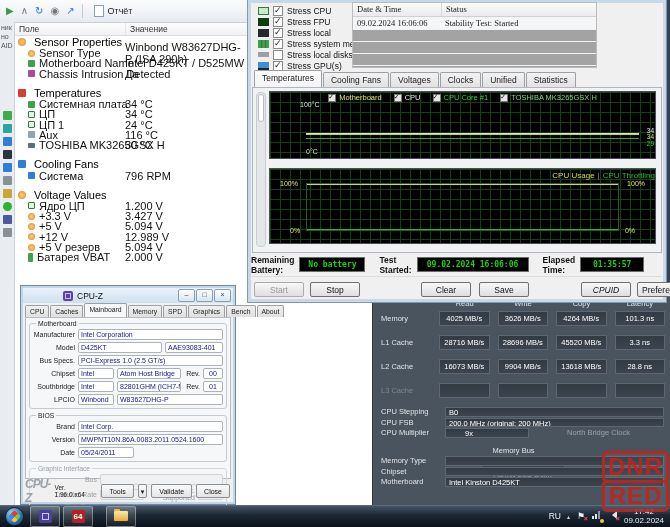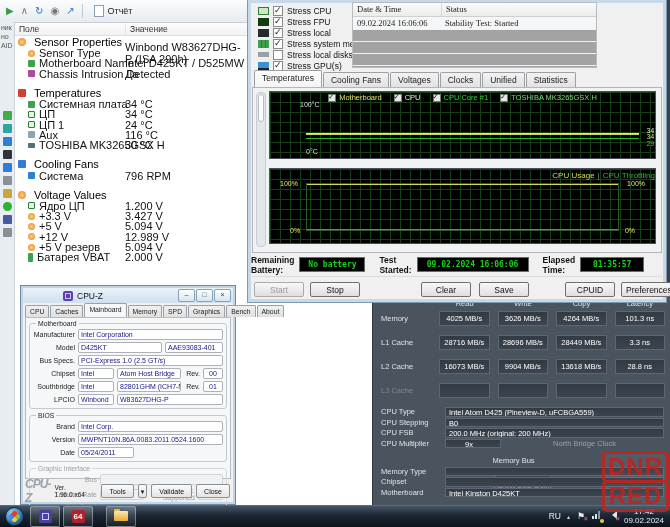--- a/index.html
+++ b/index.html
@@ -112,21 +112,21 @@
   .lcd{background:#000;color:#17d317;font-family:"DejaVu Sans Mono",monospace;font-weight:bold;font-size:8px;
        text-align:center;padding:2px 3px;border:1px solid #6a6a6a;margin:0 14px 0 5px;white-space:nowrap;}
   .lcd-batt{min-width:58px;}.lcd-start{min-width:104px;}.lcd-elap{min-width:56px;}
   .btn-row{position:absolute;left:4px;right:4px;bottom:5px;height:20px;border-top:1px solid #dcdcdc;
            display:flex;align-items:flex-end;}
   .sbtn{height:15px;min-width:50px;font-size:8.5px;border:1px solid #707070;border-radius:2px;
         background:linear-gradient(#f8f8f8,#dfdfdf);color:#111;text-align:center;line-height:14px;box-sizing:border-box;padding:0 4px;}
   .sbtn[data-disabled="true"]{color:#9a9a9a;border-color:#ababab;}
   .sbtn:nth-child(1){margin-left:2px;}.sbtn:nth-child(2){margin-left:6px;}
   .sbtn:nth-child(3){margin-left:61px;}.sbtn:nth-child(4){margin-left:8px;}
-  .sbtn:nth-child(5){margin-left:36px;}.sbtn:nth-child(6){margin-left:6px;}
+  .sbtn:nth-child(5){margin-left:52px;font-style:italic;}.sbtn:nth-child(6){margin-left:6px;}
   .sbtn:nth-child(7){margin-left:auto;margin-right:2px;}
 
   
   .cpuz-win{position:absolute;left:20px;top:285px;width:216px;height:220px;z-index:40;background:#f0f0f0;
             border:1px solid #6e8aa3;box-shadow:inset 0 0 0 2px #c3d5e5;box-sizing:border-box;}
   .cpuz-title{position:absolute;left:2px;right:2px;top:2px;height:15px;display:flex;align-items:center;
               background:linear-gradient(#e9f2fa,#cfe0ef);font-size:8.5px;color:#111;padding-left:40px;}
   .cpuz-ico{width:10px;height:10px;background:#5a3fae;border-radius:2px;margin-right:4px;position:relative;}
   .cpuz-ico::before{content:"";position:absolute;inset:2px;border:1px solid #cfc3f0;}
   .wbtns{margin-left:auto;display:flex;gap:1px;padding-right:2px;}
@@ -174,21 +174,21 @@
   .brow[data-disabled="true"] .blabel{color:#7e8792;}
   .bbox{flex:1;height:13px;background:linear-gradient(#323a43,#3c454f);border:1px solid #5d6773;
         text-align:center;line-height:13px;color:#fff;white-space:nowrap;overflow:hidden;}
   .cpu-list{margin-top:7px;}
   .crow{display:flex;align-items:center;gap:4px;margin:0 7px 1px 8px;height:9.5px;}
   .crow[data-gap="true"]{margin-top:8px;flex-direction:column;}
   .clabel{width:60px;flex-shrink:0;color:#dfe3e7;}
   .cbox{height:9.5px;background:linear-gradient(#323a43,#3c454f);border:1px solid #5d6773;
         line-height:9px;padding:0 3px;color:#fff;white-space:nowrap;overflow:hidden;box-sizing:border-box;}
   .cbox[data-w="full"]{flex:1;}
-  .cbox[data-w="short"]{width:56px;flex:none;padding-left:19px;}
+  .cbox[data-w="short"]{width:84px;flex:none;padding-left:19px;}
   .cextra{flex:1;text-align:center;color:#9aa2ac;}
   .cextra:empty{display:none;}
 
   
   .wm{position:absolute;right:1px;bottom:15px;z-index:70;opacity:.88;}
   .wm-line{border:3px solid #c5231d;border-radius:5px;color:#c5231d;font-weight:bold;font-size:24px;
            line-height:26px;padding:0 3px;letter-spacing:1px;margin-top:-3px;text-align:center;
            background:rgba(255,255,255,0.05);}
 
   
@@ -608,42 +608,38 @@
     <span class="blabel">Memory</span>
       <span class="bbox">4025 MB/s</span>
       <span class="bbox">3626 MB/s</span>
       <span class="bbox">4264 MB/s</span>
       <span class="bbox">101.3 ns</span>
   </div>
     <div class="brow">
     <span class="blabel">L1 Cache</span>
       <span class="bbox">28716 MB/s</span>
       <span class="bbox">28696 MB/s</span>
-      <span class="bbox">28449 MB/s</span>
+      <span class="bbox">45520 MB/s</span>
       <span class="bbox">3.3 ns</span>
   </div>
     <div class="brow">
     <span class="blabel">L2 Cache</span>
       <span class="bbox">16073 MB/s</span>
       <span class="bbox">9904 MB/s</span>
       <span class="bbox">13618 MB/s</span>
       <span class="bbox">28.8 ns</span>
   </div>
     <div class="brow" data-disabled="true">
     <span class="blabel">L3 Cache</span>
       <span class="bbox"></span>
       <span class="bbox"></span>
       <span class="bbox"></span>
       <span class="bbox"></span>
   </div>
   <div class="cpu-list">
-    <div class="crow">
-      <span class="clabel">CPU Type</span>
-        <span class="cbox" data-w="full">Intel Atom D425  (Pineview-D, uFCBGA559)</span>
-    </div>
       <div class="crow">
       <span class="clabel">CPU Stepping</span>
         <span class="cbox" data-w="full">B0</span>
     </div>
       <div class="crow">
       <span class="clabel">CPU FSB</span>
         <span class="cbox" data-w="full">200.0 MHz  (original: 200 MHz)</span>
     </div>
       <div class="crow">
       <span class="clabel">CPU Multiplier</span>

